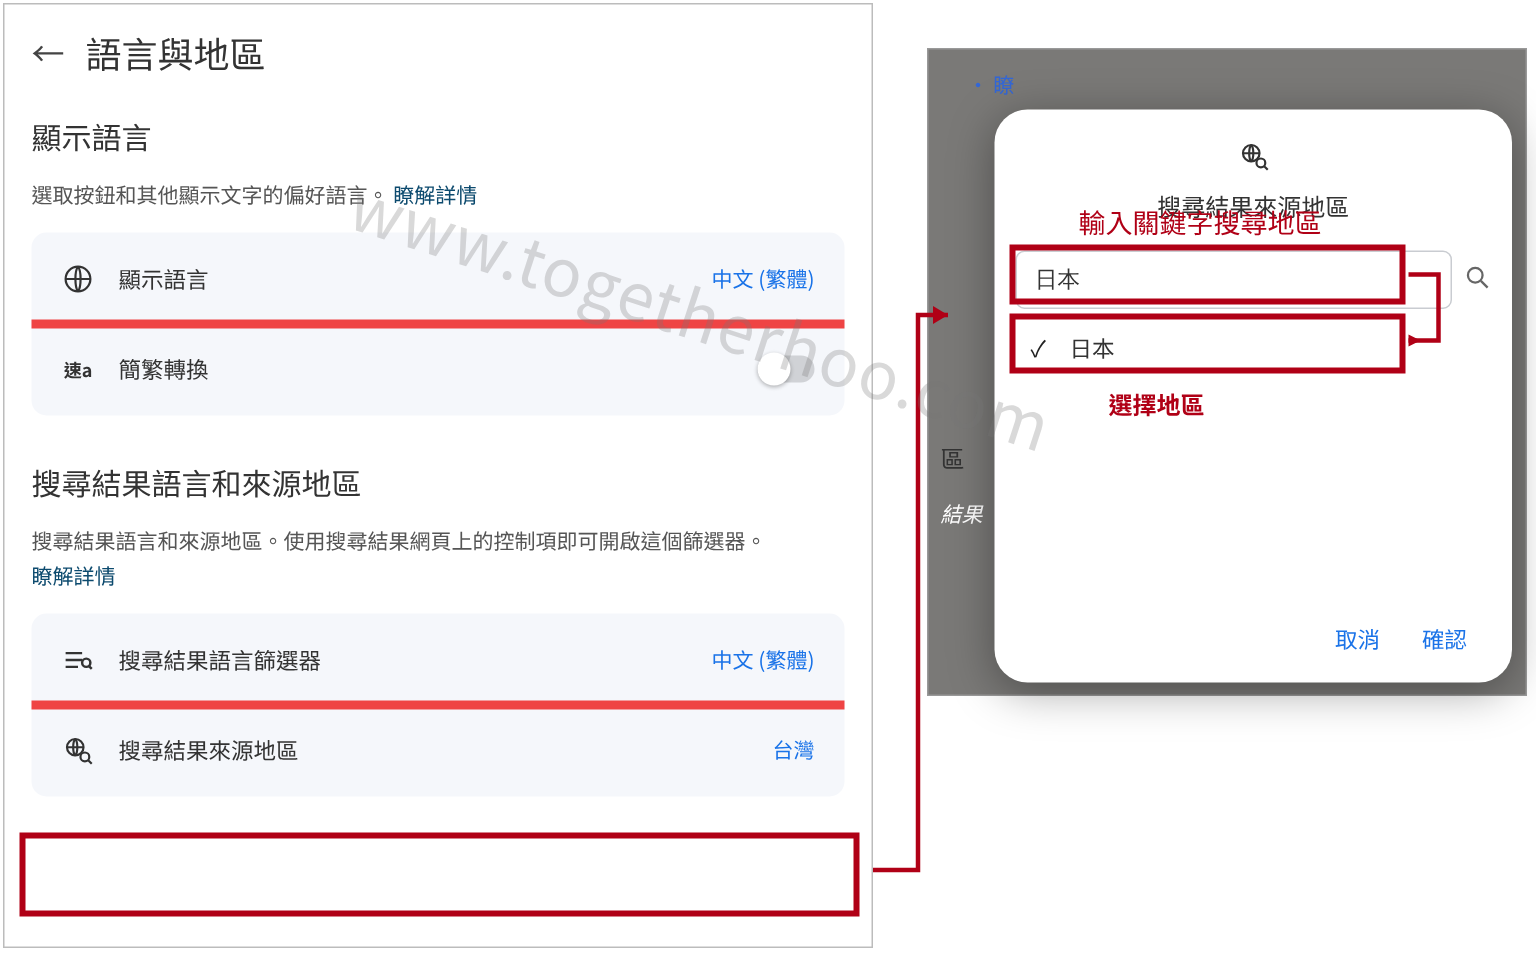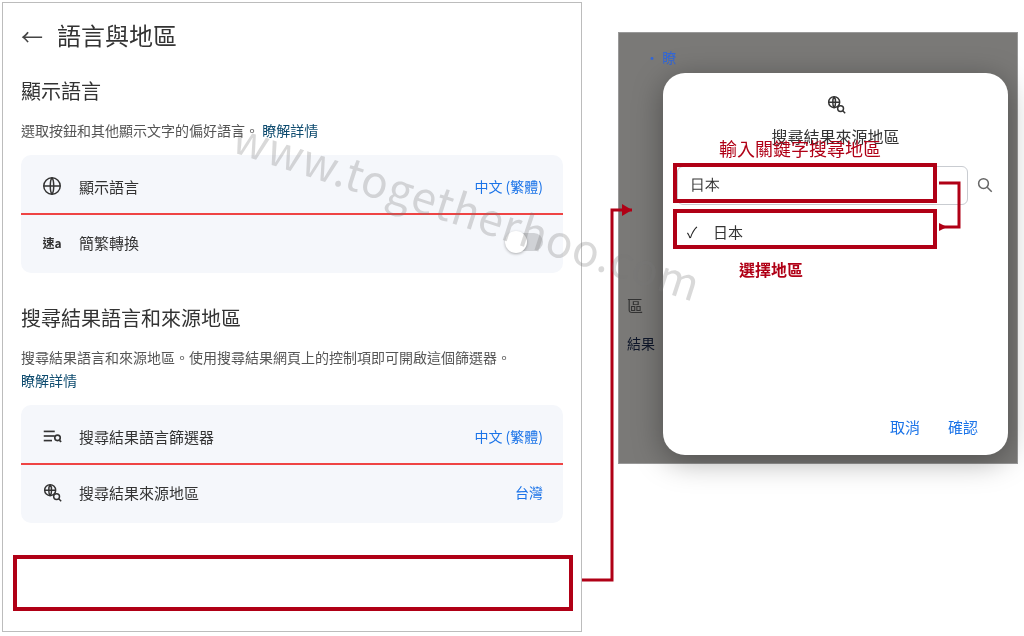--- a/index.html
+++ b/index.html
@@ -42,21 +42,21 @@
     padding: 4px 0;
     margin-bottom: 30px;
   }
   .row {
     display: flex;
     align-items: center;
     justify-content: space-between;
     padding: 16px 20px;
     cursor: pointer;
   }
-  .row + .row { border-top: 2px solid #ef4444; text-align: right; }
+  .row + .row { border-top: 6px solid #ef4444; text-align: right; }
   .row-left { display: flex; align-items: center; gap: 16px; }
   .row-icon { width: 22px; height: 22px; display:flex; align-items:center; justify-content:center; }
   .row-label { font-size: 15px; color: #333; }
   .row-value { font-size: 14px; color: #1a73e8; }
 
   
   .toggle {
     width: 38px; height: 18px;
     background: #d0d2d6;
     border-radius: 9px;
@@ -84,21 +84,21 @@
     position: absolute;
     right: 6px;
     top: 32px;
     width: 400px;
     height: 432px;
     background: #7a7977;
     border: 1px solid #999;
   }
   .partial-bg-text { position:absolute; left:26px; top:14px; color:#3367d6; font-size:14px; }
   .partial-bg-text2 { position:absolute; left:8px; top:260px; color:#333; font-size:16px; }
-  .partial-bg-text3 { position:absolute; left:8px; top:300px; color:#0f172a; font-size:14px; }
+  .partial-bg-text3 { position:absolute; left:8px; top:300px; color:#ffffff; font-size:14px;font-style:italic; }
 
   .dialog {
     position: absolute;
     left: 44px; top: 40px;
     width: 345px; height: 382px;
     background: #fff;
     border-radius: 22px;
     box-shadow: 0 6px 30px rgba(0,0,0,.35);
     padding: 20px 14px 14px 14px;
     display:flex; flex-direction:column;

